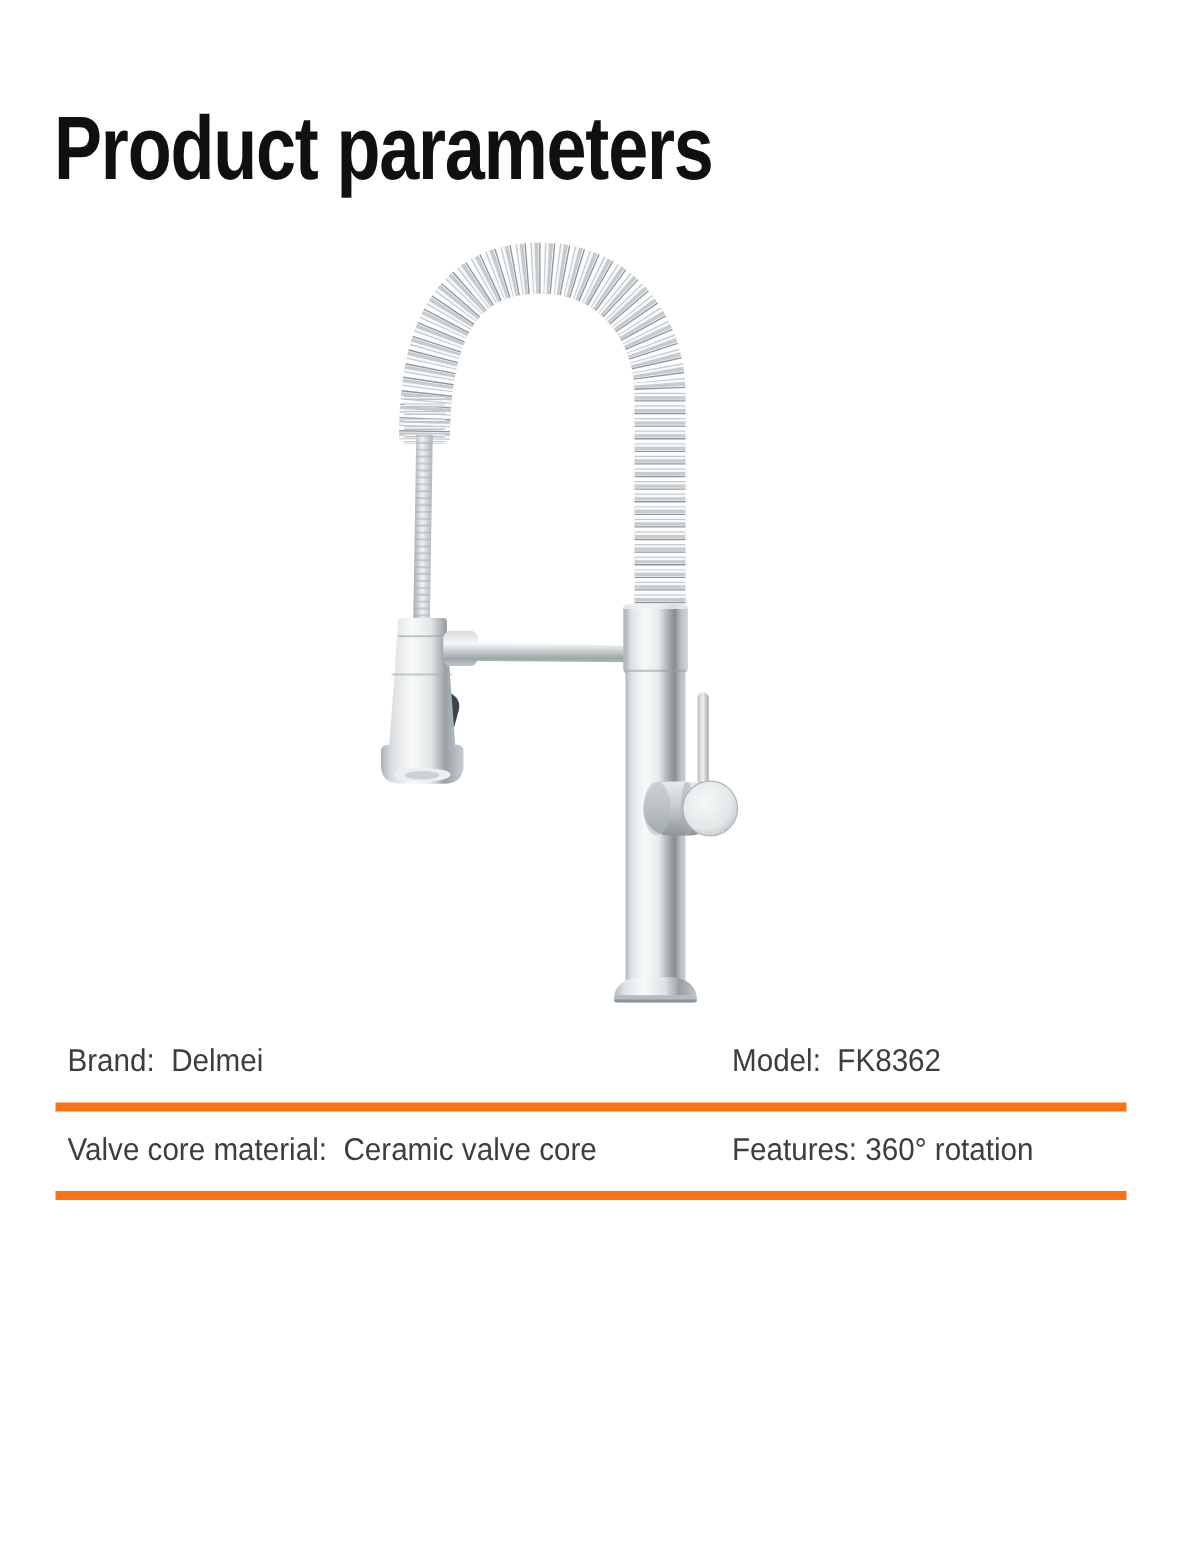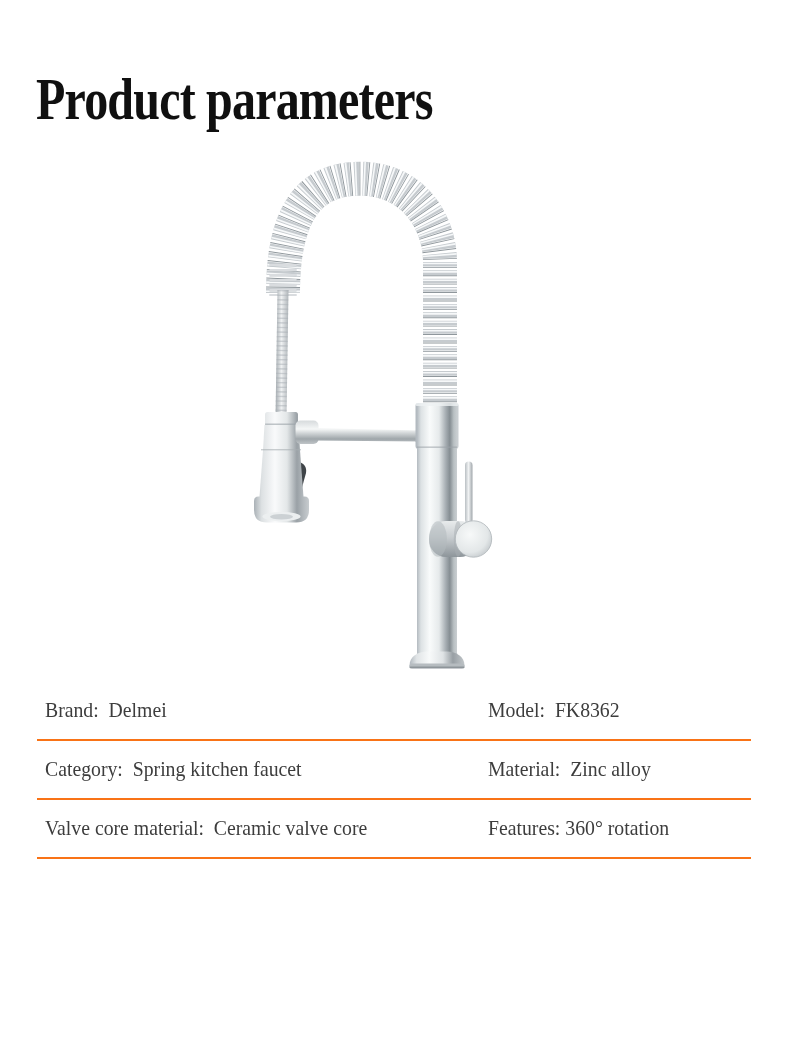--- a/index.html
+++ b/index.html
@@ -1,21 +1,21 @@
 <!DOCTYPE html>
 <html><head>
 <meta charset="utf-8">
 <style>
   html,body{margin:0;padding:0;background:#ffffff;}
   .page{
     position:relative;
     width:790px;height:1038px;
     background:#ffffff;
     overflow:hidden;
-    font-family:Liberation Serif, serif;
+    font-family:Liberation Sans, sans-serif;
   }
   .page-title{
     position:absolute;
     left:36px;top:66px;
     margin:0;
     font-size:60px;
     font-weight:bold;
     color:#101010;
     letter-spacing:-1px;
     line-height:1.1;
@@ -29,21 +29,21 @@
   }
   .figure svg{display:block;width:350px;height:520px;}
   .spec-table{
     position:absolute;
     left:37px;top:682px;
     width:714px;
   }
   .spec-row{
     position:relative;
     height:59px;
-    border-bottom:2px solid #f97316;
+    border-bottom:6px solid #f97316;
     box-sizing:border-box;
   }
   .spec-cell{
     position:absolute;
     top:50%;
     font-size:21px;
     color:#3d3d3d;
     white-space:pre;
     transform:translateY(-54%) scaleX(0.94);
     transform-origin:0 50%;
@@ -170,22 +170,18 @@
       </g>
     </svg>
   </div>
 
   <div class="spec-table">
     <div class="spec-row">
       <span class="spec-cell left">Brand:  Delmei</span>
       <span class="spec-cell right">Model:  FK8362</span>
     </div>
     <div class="spec-row">
-      <span class="spec-cell left">Category:  Spring kitchen faucet</span>
-      <span class="spec-cell right">Material:  Zinc alloy</span>
-    </div>
-    <div class="spec-row">
       <span class="spec-cell left">Valve core material:  Ceramic valve core</span>
       <span class="spec-cell right">Features: 360° rotation</span>
     </div>
   </div>
 
 </div>
 
 </body></html>

